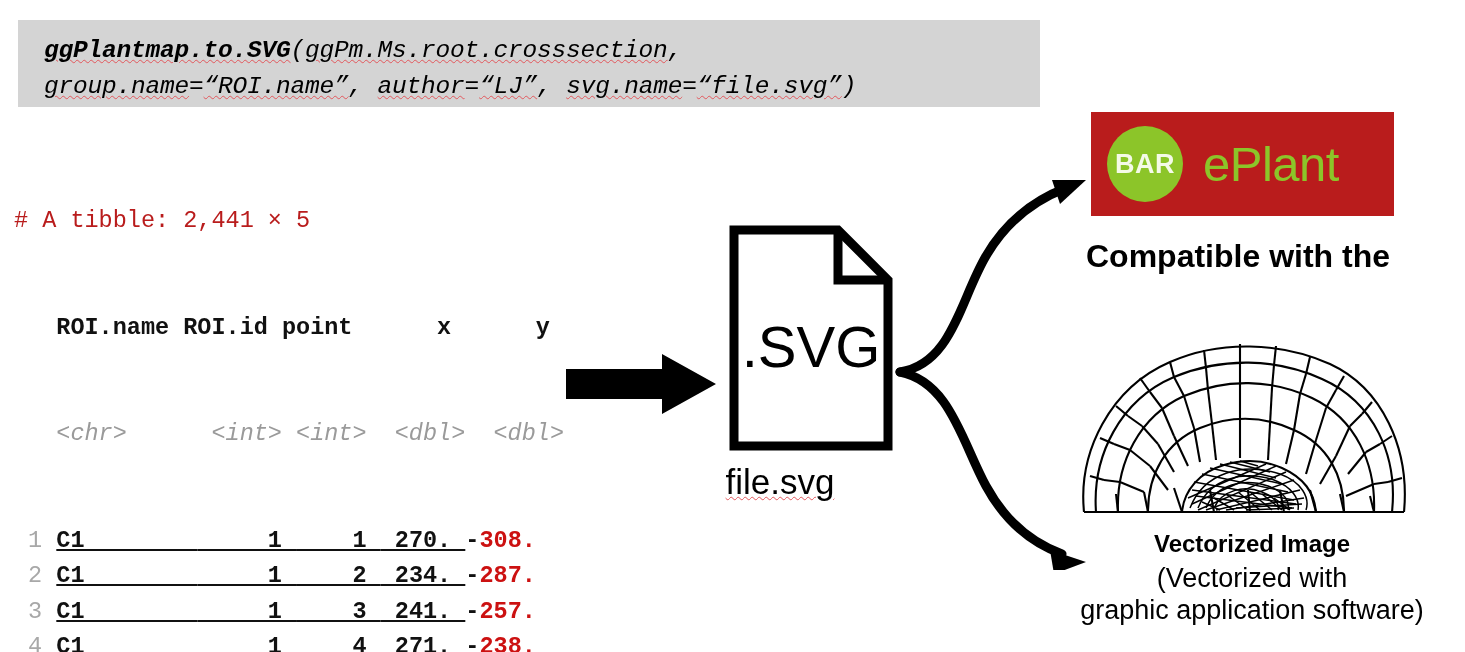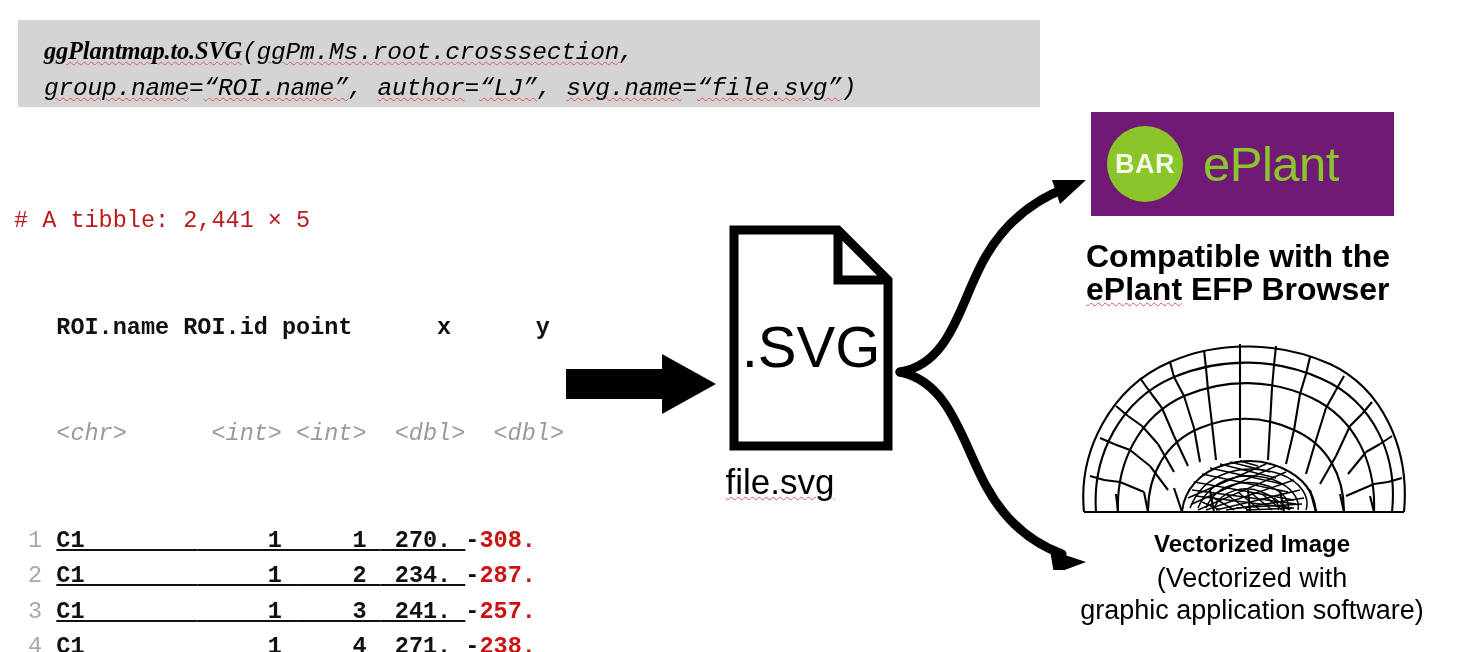--- a/index.html
+++ b/index.html
@@ -31,21 +31,20 @@
     font-family: "Liberation Mono", "DejaVu Sans Mono", monospace;
     font-size: 24.5px;
     line-height: 36px;
     letter-spacing: -0.2px;
     white-space: pre;
     color: #000;
   }
   .code-fn {
     font-weight: bold;
     font-style: italic;
-    font-family: Liberation Serif, serif;
   }
   .code-arg {
     font-style: italic;
   }
   
   .sq {
     text-decoration: underline;
     text-decoration-style: wavy;
     text-decoration-color: #e2575c;
     text-decoration-thickness: 1px;
@@ -107,21 +106,21 @@
     height: 420px;
   }
 
   
   #eplant-logo {
     position: absolute;
     left: 1091px;
     top: 112px;
     width: 303px;
     height: 104px;
-    background: #701a75;
+    background: #b91c1c;
     display: flex;
     align-items: center;
     padding-left: 16px;
     box-sizing: border-box;
   }
   #bar-circle {
     width: 76px;
     height: 76px;
     border-radius: 50%;
     background: #8cc529;
@@ -222,21 +221,20 @@
 
 <div id="eplant-logo">
   <div id="bar-circle">
     <span id="bar-text">BAR</span>
   </div>
   <span id="eplant-word">ePlant</span>
 </div>
 
 <div id="eplant-caption">
   <div>Compatible with the</div>
-  <div><span class="sq">ePlant</span><span> EFP Browser</span></div>
 </div>
 
 <svg id="root-image" viewBox="0 0 400 190">
   <g fill="none" stroke="#000" stroke-width="2.1" stroke-linejoin="round">
 
     <path d="M40 180 C 34 120, 66 56, 126 30 C 176 8, 236 10, 286 32 C 338 56, 366 116, 360 180"></path>
     <path d="M52 180 C 48 124, 76 68, 130 45 C 178 25, 232 26, 278 47 C 330 70, 354 124, 348 180"></path>
     <path d="M74 180 C 72 130, 96 84, 140 64 C 182 46, 228 47, 268 66 C 312 87, 332 132, 330 180"></path>
     <path d="M104 180 C 104 142, 122 110, 156 96 C 188 83, 220 84, 250 98 C 284 113, 300 144, 300 180"></path>
     <path d="M138 180 C 140 158, 156 140, 180 133 C 200 127, 220 128, 238 136 C 260 146, 270 160, 272 180"></path>

